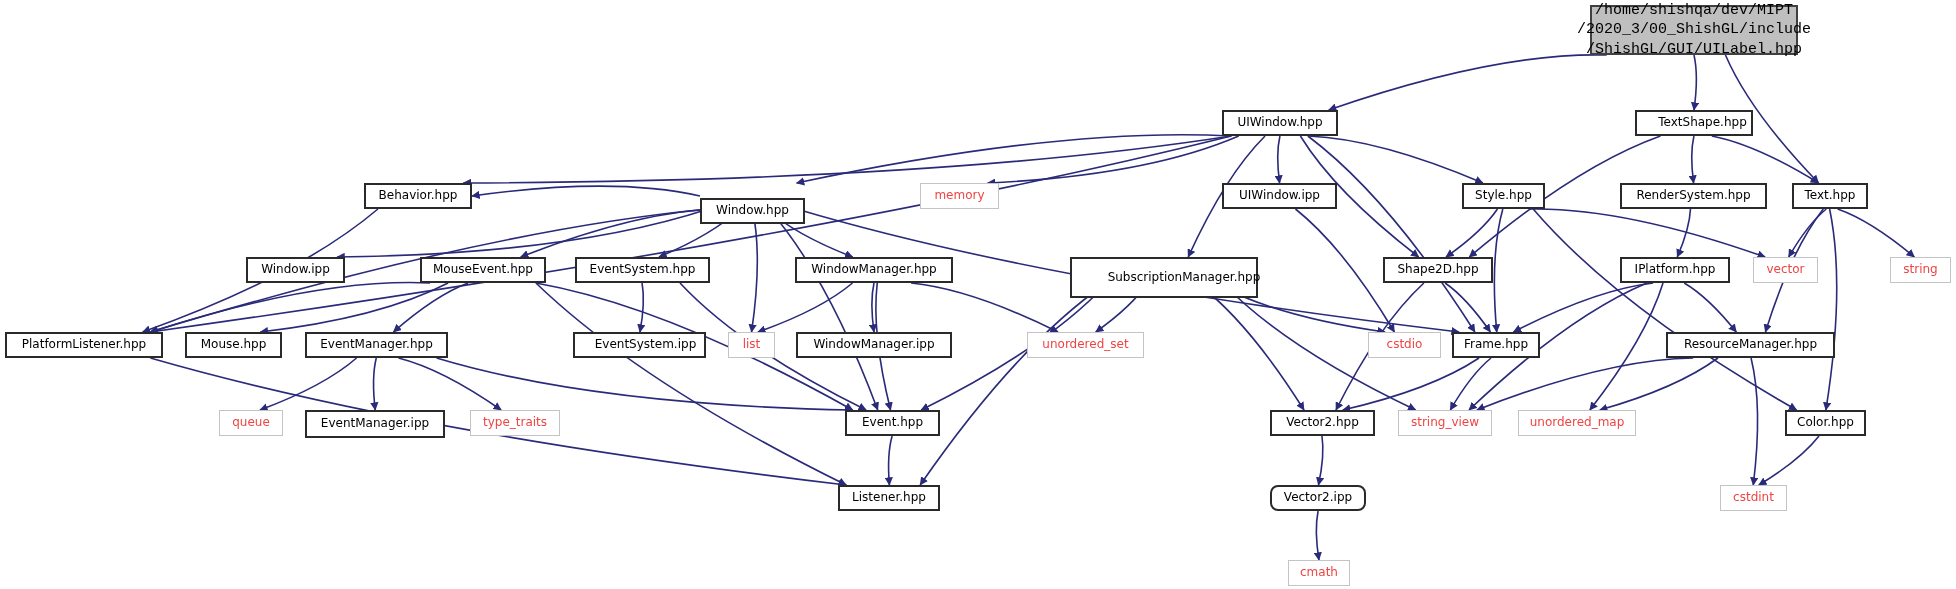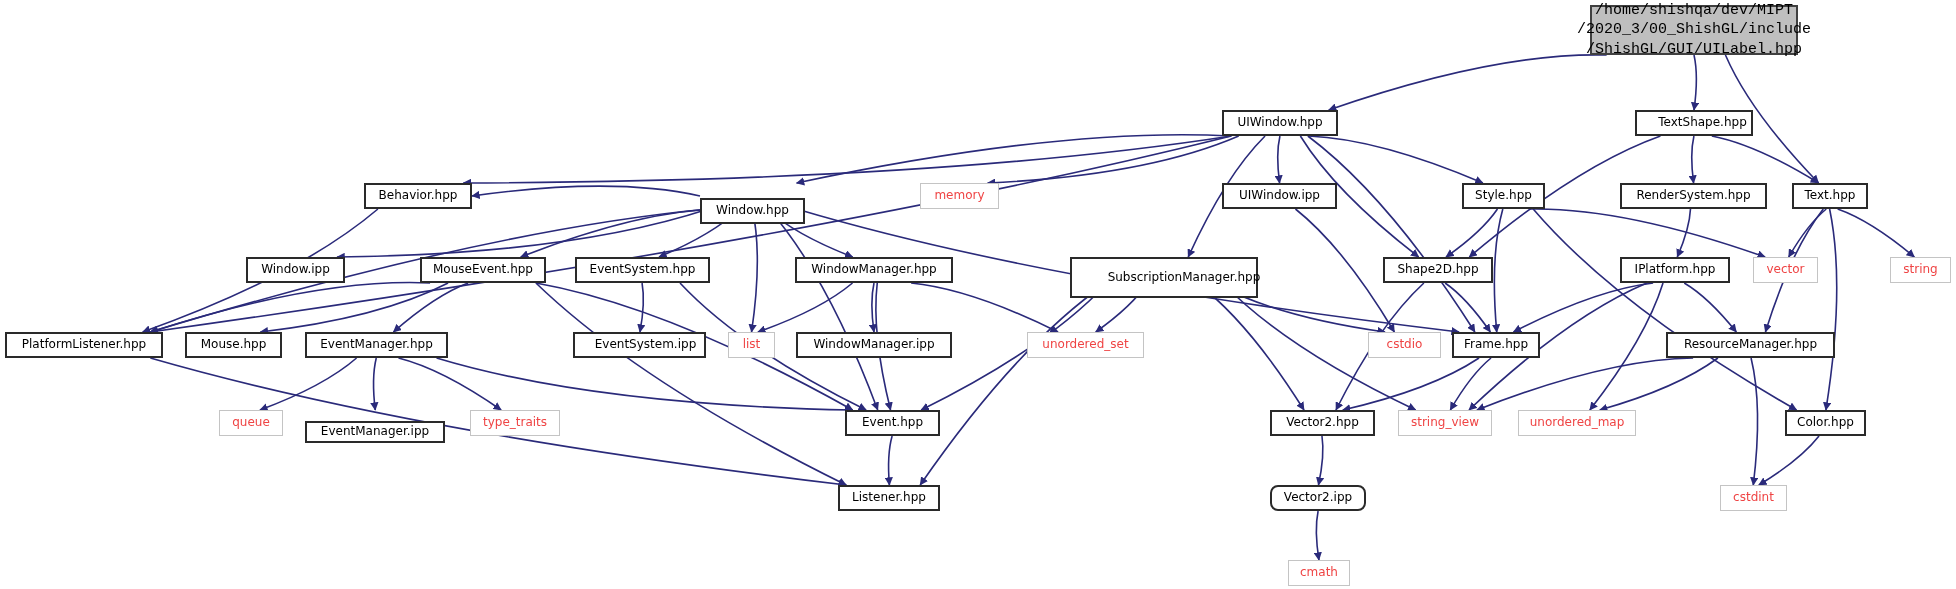--- a/index.html
+++ b/index.html
@@ -164,21 +164,21 @@
       <div class="node internal" style="left: 185px; top: 332px; width: 97px; height: 26px;">Mouse.hpp</div>
       <div class="node internal" style="left: 305px; top: 332px; width: 143px; height: 26px;">EventManager.hpp</div>
       <div class="node internal" style="left: 573px; top: 332px; width: 133px; height: 26px; padding-left: 12px;">EventSystem.ipp</div>
       <div class="node system" style="left: 728px; top: 332px; width: 47px; height: 26px;">list</div>
       <div class="node internal" style="left: 796px; top: 332px; width: 156px; height: 26px;">WindowManager.ipp</div>
       <div class="node system" style="left: 1027px; top: 332px; width: 117px; height: 26px;">unordered_set</div>
       <div class="node system" style="left: 1368px; top: 332px; width: 73px; height: 26px;">cstdio</div>
       <div class="node internal" style="left: 1452px; top: 332px; width: 88px; height: 26px;">Frame.hpp</div>
       <div class="node internal" style="left: 1666px; top: 332px; width: 169px; height: 26px;">ResourceManager.hpp</div>
       <div class="node system" style="left: 219px; top: 410px; width: 64px; height: 26px;">queue</div>
-      <div class="node internal" style="left: 305px; top: 410px; width: 140px; height: 22px; margin-top: 11px;">EventManager.ipp</div>
+      <div class="node internal" style="left: 305px; top: 410px; width: 140px; height: 28px;">EventManager.ipp</div>
       <div class="node system" style="left: 470px; top: 410px; width: 90px; height: 26px;">type_traits</div>
       <div class="node internal" style="left: 845px; top: 410px; width: 95px; height: 26px;">Event.hpp</div>
       <div class="node internal" style="left: 1270px; top: 410px; width: 105px; height: 26px;">Vector2.hpp</div>
       <div class="node system" style="left: 1398px; top: 410px; width: 94px; height: 26px;">string_view</div>
       <div class="node system" style="left: 1518px; top: 410px; width: 118px; height: 26px;">unordered_map</div>
       <div class="node internal" style="left: 1785px; top: 410px; width: 81px; height: 26px;">Color.hpp</div>
       <div class="node internal" style="left: 838px; top: 485px; width: 102px; height: 26px;">Listener.hpp</div>
       <div class="node internal" style="left: 1270px; top: 485px; width: 96px; height: 26px; border-radius: 8px;">Vector2.ipp</div>
       <div class="node system" style="left: 1720px; top: 485px; width: 67px; height: 26px;">cstdint</div>
       <div class="node system" style="left: 1288px; top: 560px; width: 62px; height: 26px;">cmath</div>

